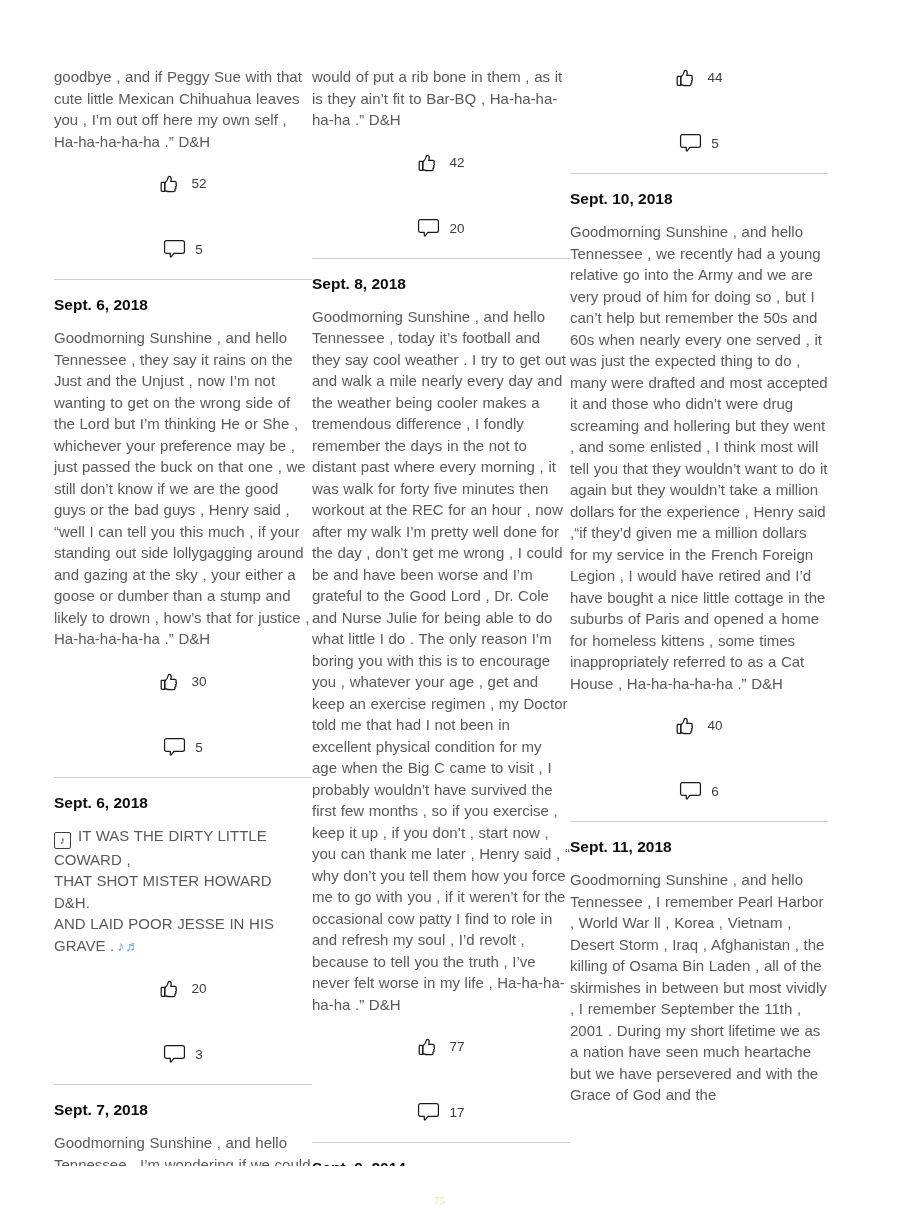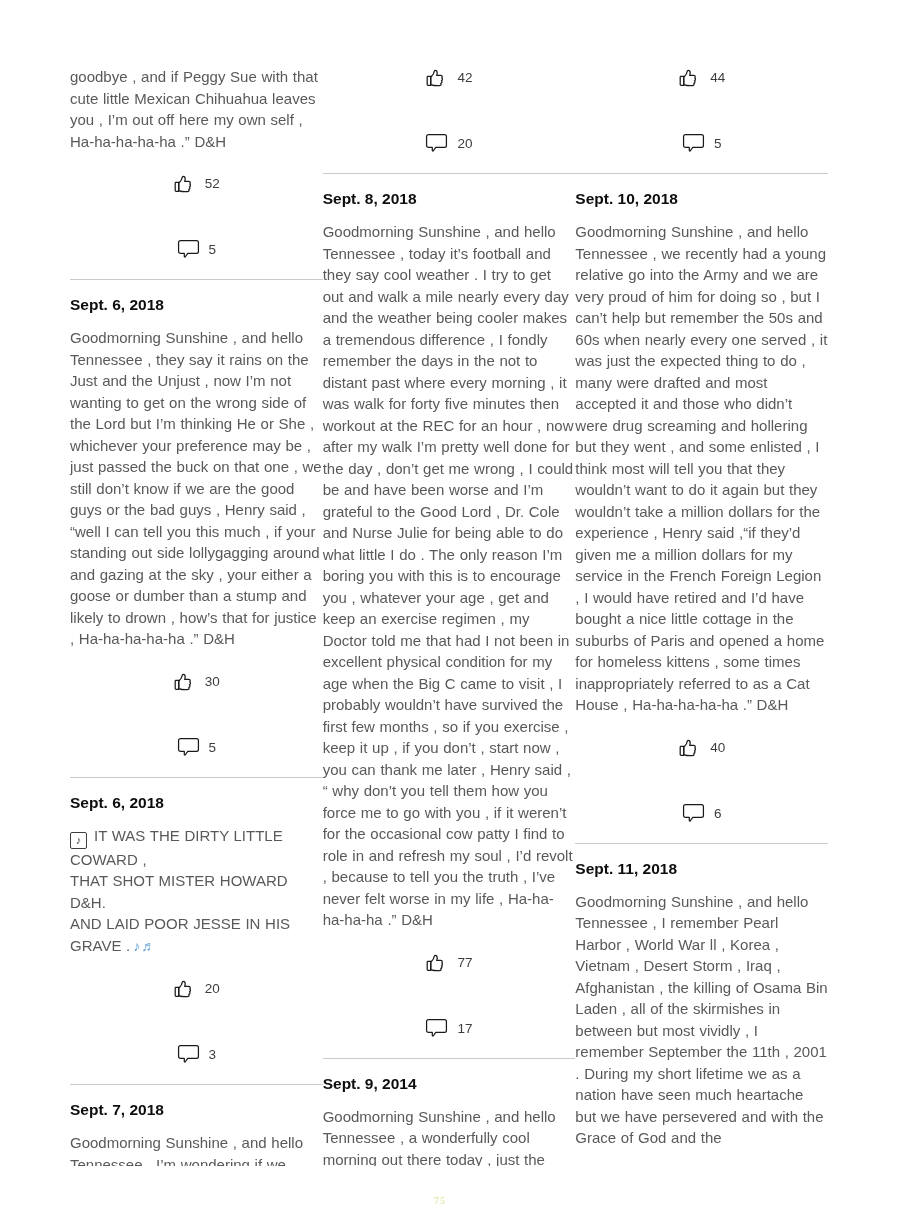--- a/index.html
+++ b/index.html
@@ -2,21 +2,21 @@
 <html><head>
 <meta charset="utf-8">
 <style>
   html,body{margin:0;padding:0;}
   body{
     width:898px;height:1228px;background:#ffffff;position:relative;overflow:hidden;
     font-family:"Liberation Sans","DejaVu Sans",sans-serif;
   }
   .cols{
     display:flex;box-sizing:border-box;
-    padding:66px 70px 0 70px;height:1166px;overflow:hidden;
+    padding:66px 70px 0 54px;height:1166px;overflow:hidden;
   }
   .col{flex:1 1 0;min-width:0;}
   .col > :first-child{margin-top:0;}
   .para{
     font-size:15px;line-height:21.5px;color:#595959;margin:13px 0 0 0;
     word-spacing:0.5px;
   }
   .date{
     font-size:15.5px;line-height:19px;font-weight:700;color:#0d0d0d;margin:15px 0 0 0;
   }
@@ -113,20 +113,21 @@
             </svg>
           </span>
           <span class="count">3</span>
         </span>
       </div>
       <hr class="divider">
       <h3 class="date">Sept. 7, 2018</h3>
       <p class="para">Goodmorning Sunshine , and hello Tennessee , I’m wondering if we could have a discussion on brown skinned bananas without some group or another getting their feathers ruffled ? Anyhow , since I’ve started eating a banana every morning , I’ve found I can now enjoy a banana after the peel starts turning brown , I used to eat only the unblemished yellow skinned ones , any thoughts ? Henry said , “yow , I’ve gotta thought , if bananas were all that good for you , the Good Lord</p>
     </div>
     <div class="col">
+      <p class="para">would of put a rib bone in them , as it is they ain’t fit to Bar-BQ , Ha-ha-ha-ha-ha .” D&amp;H</p>
       <div class="stats">
         <span class="stat-group">
           <span class="icon">
             <svg width="23" height="23" viewBox="0 0 24 24" fill="none" stroke="#1a1a1a" stroke-width="1.3" stroke-linejoin="round" stroke-linecap="round">
               <path d="M2.9 10.8h3.1v9.4H3.2c-.5 0-.9-.4-.9-.9v-7.6c0-.5.3-.9.6-.9z"></path>
               <path d="M6 19.4c2 .8 4 1.2 6.8 1.2h2.3c.9 0 1.7-.7 1.7-1.5 0-.4-.1-.7-.3-1 .7-.2 1.2-.8 1.2-1.5 0-.5-.2-.9-.5-1.2.6-.3 1-.8 1-1.5 0-.5-.3-1-.7-1.3.3-.3.5-.7.5-1.1 0-.9-.7-1.6-1.6-1.6h-4.2c.3-.9.5-1.9.5-2.9 0-1.5-.9-2.5-2-2.5-.6 0-1 .4-1.1 1.1-.3 1.7-1.1 3.7-2.5 4.8-.3.3-.7.5-1.1.7z"></path>
             </svg>
           </span>
           <span class="count">42</span>
         </span>

